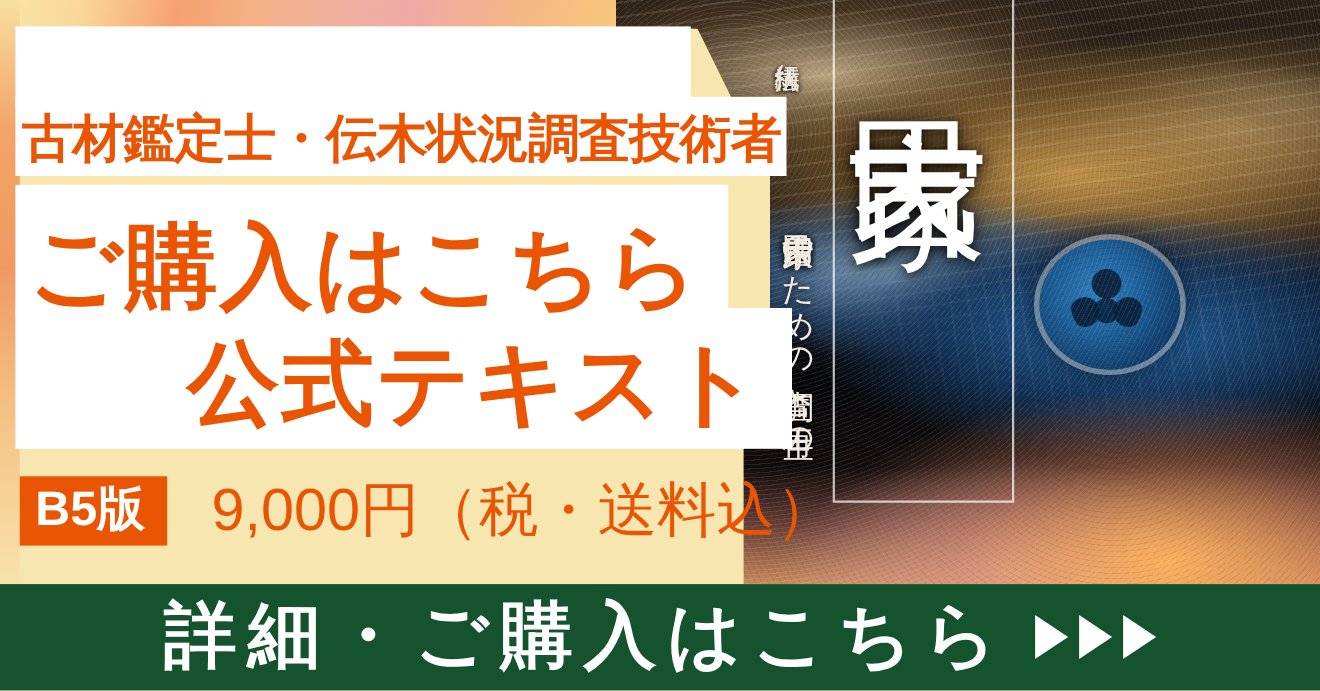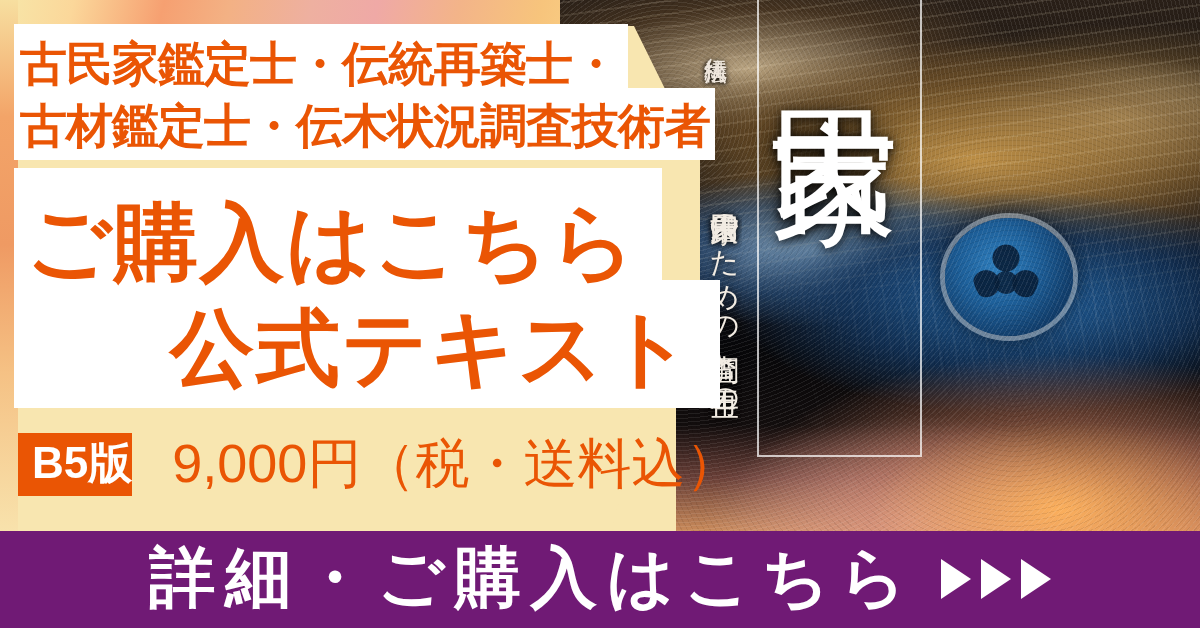--- a/index.html
+++ b/index.html
@@ -153,34 +153,34 @@
     white-space:nowrap;
   }
   .main-line-1{left:26px;top:186px;}
   .main-line-2{left:170px;top:292px;text-align:right;}
 
   
   .price-row{position:absolute;left:18px;top:428px;display:flex;align-items:center;}
   .badge{
     background:#ea5504;color:#fff;
     font-size:44px;font-weight:700;letter-spacing:0px;
-    padding:8px 0 11px 14px;line-height:1;
+    padding:8px 20px 11px 14px;line-height:1;
     white-space:nowrap;
   }
   .price-text{
     margin-left:40px;
     color:#ea5504;
     font-size:54px;font-weight:400;letter-spacing:0px;
     white-space:nowrap;
   }
 
   
   .cta-bar{
     position:absolute;left:0;top:531px;width:1200px;height:97px;
-    background:#701a75;
+    background:#14532d;
     display:flex;align-items:center;justify-content:center;
   }
   .cta-text{
     color:#fff;
     font-size:66px;font-weight:700;letter-spacing:10px;
     white-space:nowrap;
     transform:translateY(-2px);
   }
   .cta-arrows{display:flex;align-items:center;gap:10px;margin-left:24px;transform:translateY(-1px);}
   .arrow{
@@ -208,21 +208,20 @@
   <div class="book-frame"></div>
   <div class="book-band">伝統構法</div>
   <div class="book-title">古民家</div>
   <div class="book-sub">古民家活用のための調査と再生の</div>
 
   <div class="panel panel-sub-a"></div>
   <div class="panel panel-sub-b"></div>
   <div class="panel panel-main-a"></div>
   <div class="panel panel-main-b"></div>
 
-  <div class="sub-line sub-line-1">古民家鑑定士・伝統再築士・</div>
   <div class="sub-line sub-line-2">古材鑑定士・伝木状況調査技術者</div>
 
   <div class="main-line main-line-1">ご購入はこちら</div>
   <div class="main-line main-line-2">公式テキスト</div>
 
   <div class="price-row">
     <span class="badge">B5版</span>
     <span class="price-text">9,000円（税・送料込）</span>
   </div>
 

